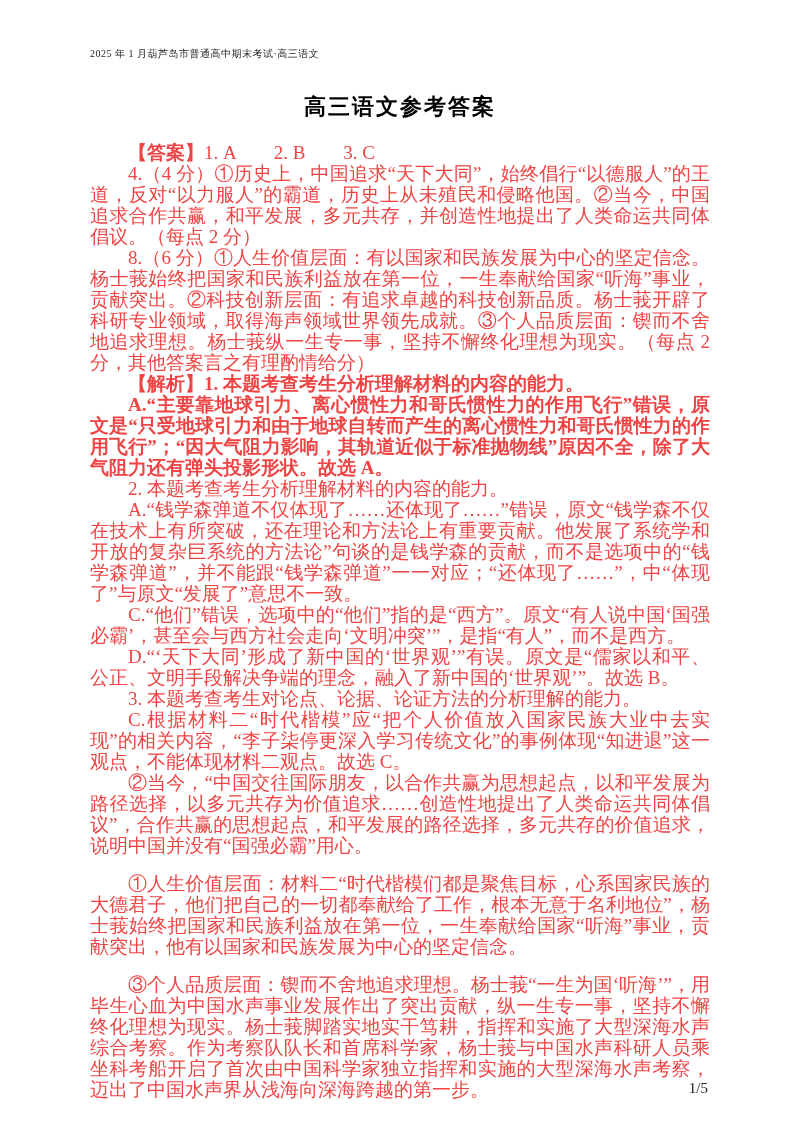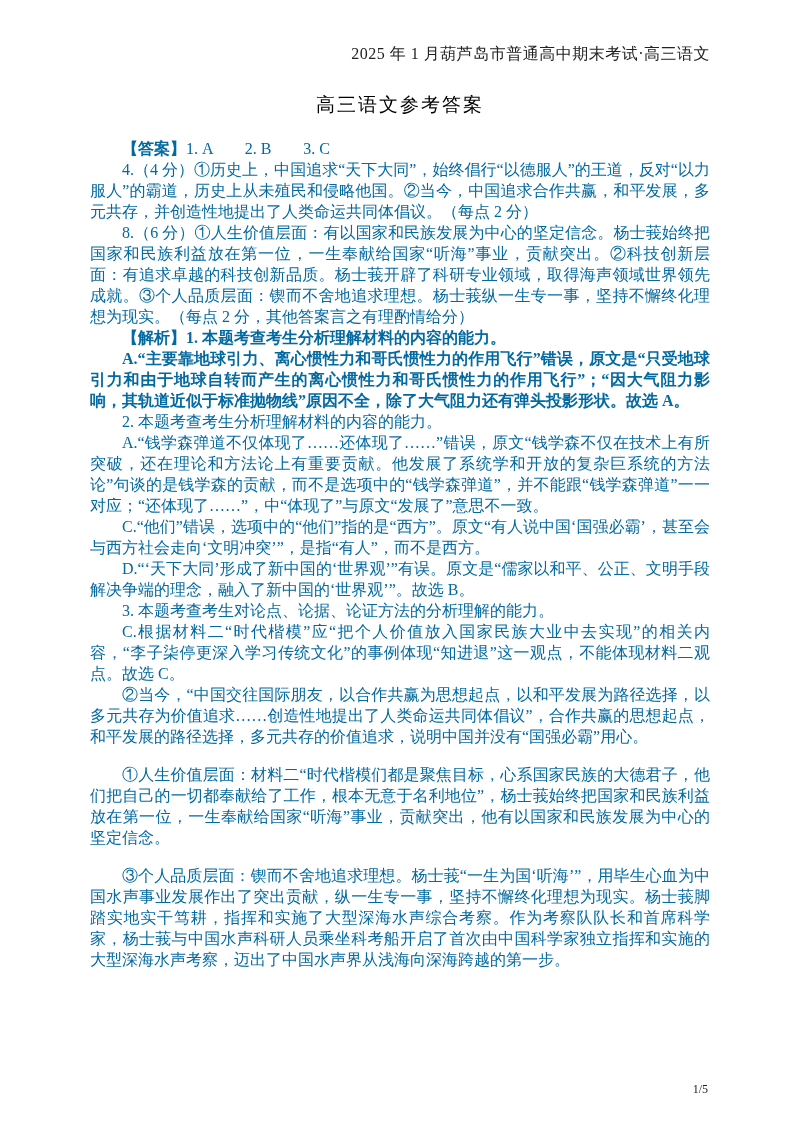--- a/index.html
+++ b/index.html
@@ -15,55 +15,54 @@
   .page {
     position: relative;
     width: 794px;
     height: 1123px;
     background: #ffffff;
     padding: 46px 84px 0 90px;
     box-sizing: border-box;
     overflow: hidden;
   }
   .page-header {
-    text-align: right;
-    font-size: 16px;
+    font-size: 10px;
     line-height: 16px;
     color: #222222;
     letter-spacing: 0.5px;
   }
   .doc-title {
     text-align: center;
-    font-size: 19px;
-    font-weight: normal;
+    font-size: 22px;
+    font-weight: bold;
     margin: 30px 0 20px 0;
     letter-spacing: 2px;
     color: #000000;
   }
   .doc-body {
-    font-size: 16px;
+    font-size: 19px;
     line-height: 21px;
     text-align: justify;
-    color: #0369a1;
+    color: #ef4444;
   }
   .para {
     margin: 0;
     text-indent: 2em;
   }
   .para.spaced {
     margin-top: 17px;
   }
   .bold {
     font-weight: bold;
   }
   .page-footer {
     position: absolute;
     right: 86px;
     bottom: 26px;
-    font-size: 12px;
+    font-size: 15px;
     color: #222222;
   }
 </style>
 </head>
 <body>
 
 <div class="page">
   <div class="page-header">2025 年 1 月葫芦岛市普通高中期末考试·高三语文</div>
 
   <h1 class="doc-title">高三语文参考答案</h1>

